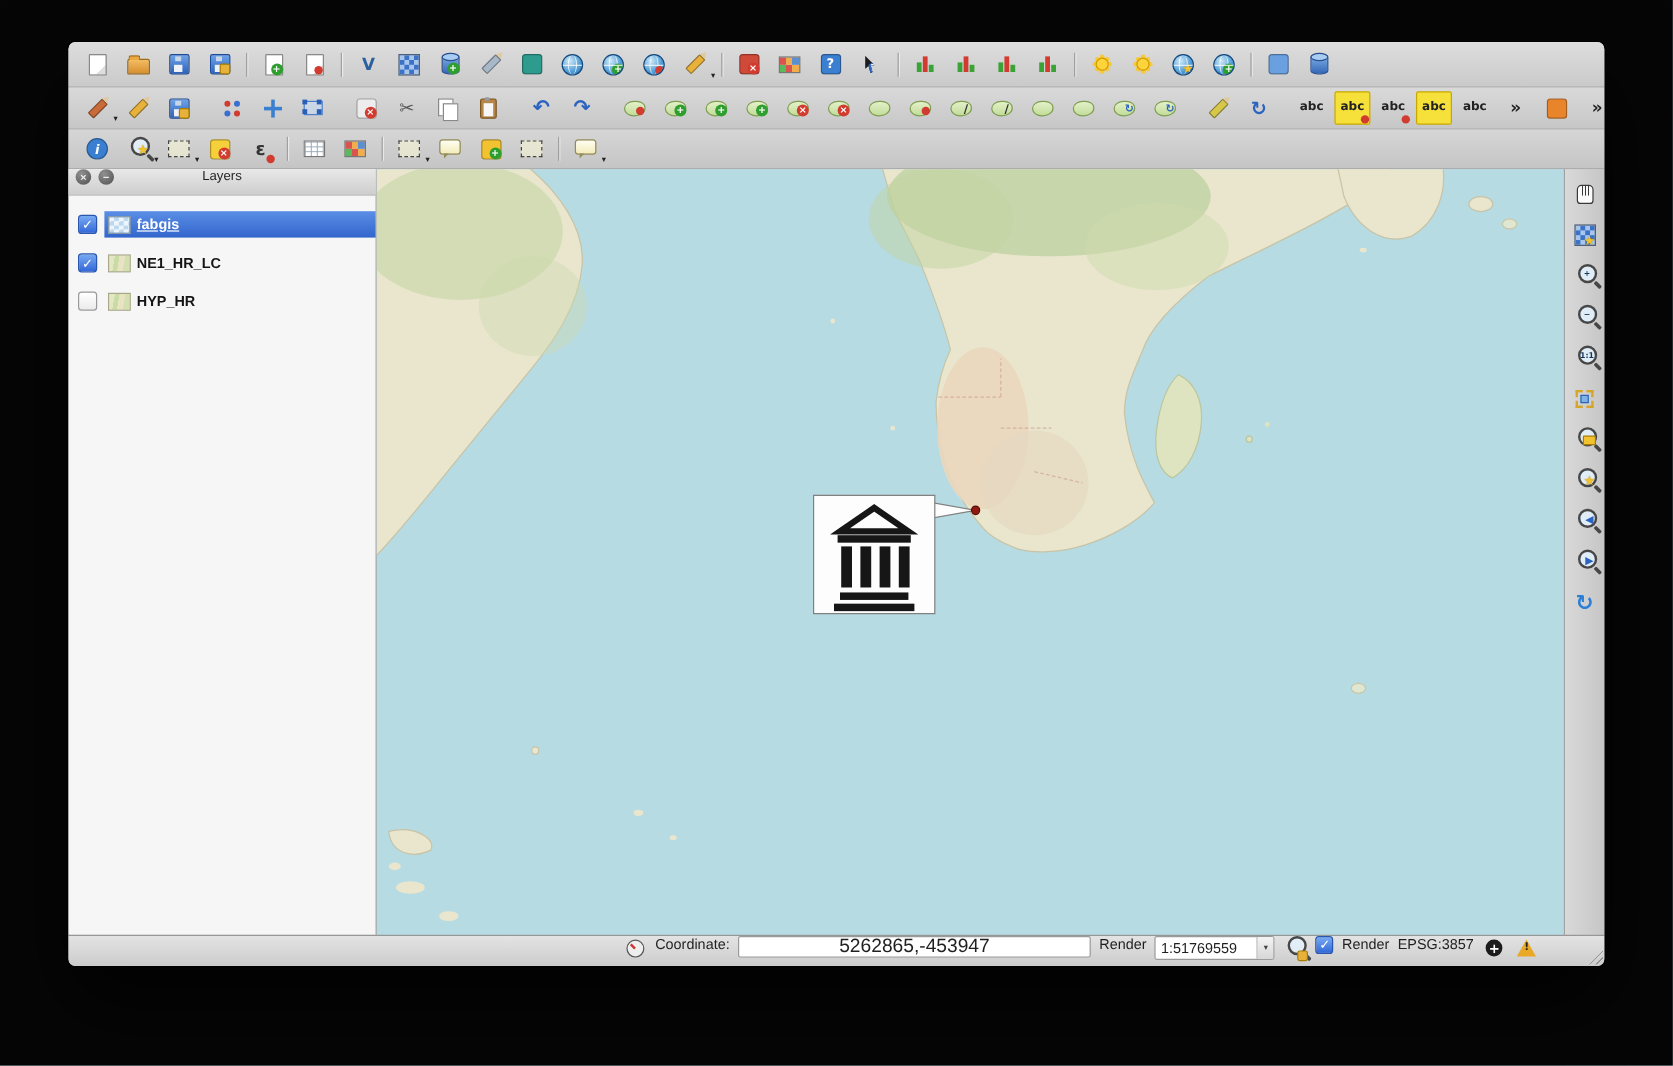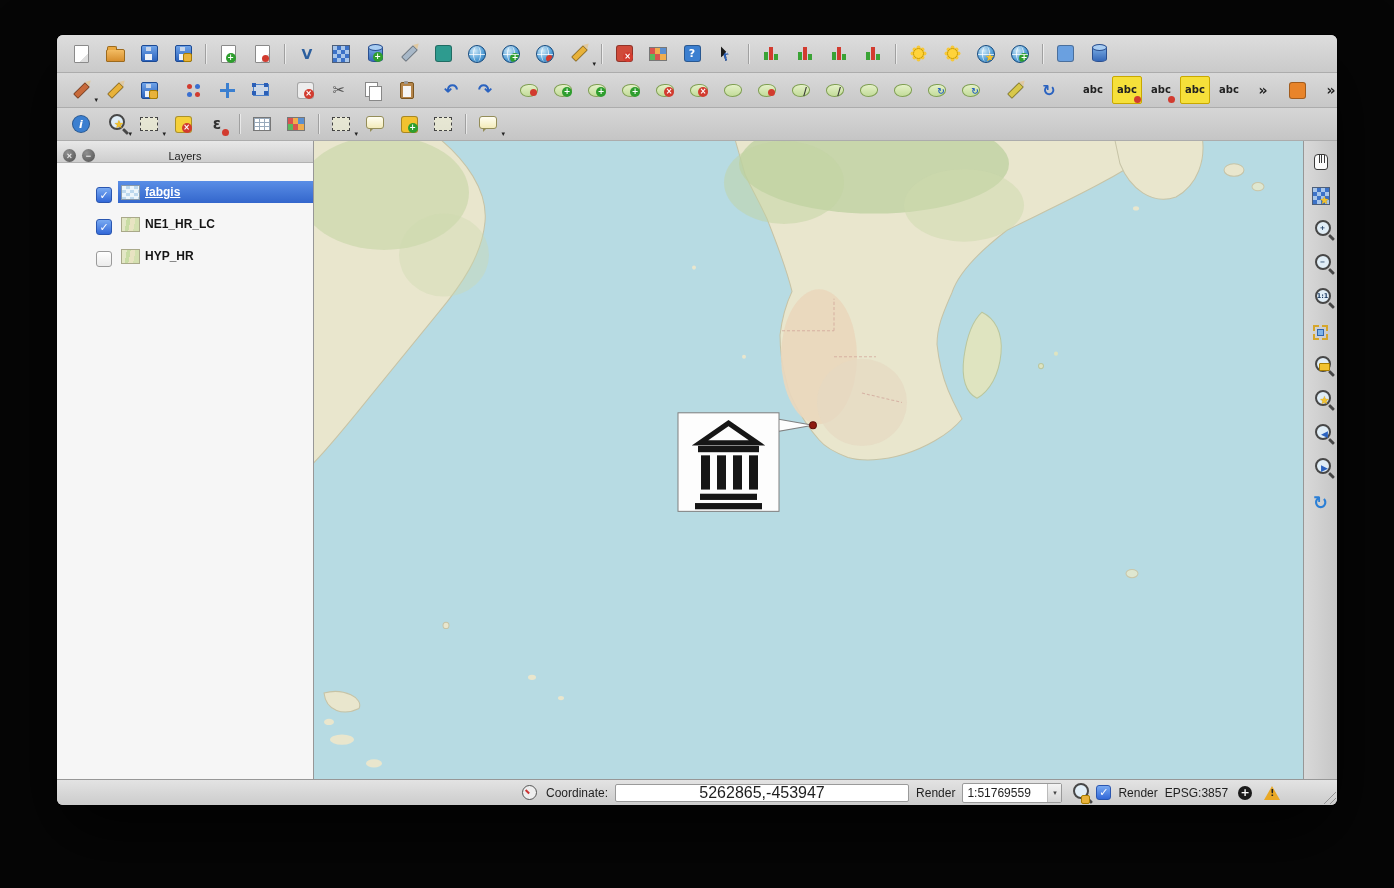--- a/index.html
+++ b/index.html
@@ -141,29 +141,29 @@
   .b-star{background:transparent;color:#f2c230;font-size:11px;text-shadow:0 0 1px #a87d00}
   .b-left,.b-right,.b-rot{background:transparent;color:#2b63c0;font-size:9px}
   .b-slash{background:transparent;color:#333;font-size:10px}
   .b-layer{background:#f2c230;border:1px solid #a87d00;border-radius:1px;width:9px;height:6px}
 
   
   .main{flex:1;display:flex;min-height:0}
   .layers-panel{width:256px;flex:none;background:#f6f6f6;border-right:1px solid #979797;
                 display:flex;flex-direction:column}
   .panel-header{height:21px;flex:none;background:linear-gradient(#e8e8e8,#cecece);border-bottom:1px solid #b2b2b2;
-                position:relative;display:flex;align-items:flex-end;padding:0 6px;gap:6px}
+                position:relative;display:flex;align-items:flex-start;padding:0 6px;gap:6px}
   .panel-btn{width:13px;height:13px;border-radius:50%;flex:none;position:relative;z-index:2;
              background:radial-gradient(circle at 35% 30%,#909090,#4f4f4f);display:flex;align-items:center;
              justify-content:center;color:#ececec;font-size:9px;font-weight:bold;border:none;padding:0}
   .panel-btn.close::after{content:"×"}
   .panel-btn.undock::after{content:"−"}
   .panel-title{position:absolute;left:0;right:0;text-align:center;font-size:11px;color:#1f1f1f}
   .layers-list{padding-top:8px}
-  .layer-row{display:flex;align-items:flex-end;height:32px;padding-left:39px}
+  .layer-row{display:flex;align-items:center;height:32px;padding-left:8px}
   .cb{width:14px;height:14px;border-radius:3px;border:1px solid #9a9a9a;flex:none;
       background:linear-gradient(#ffffff,#ebebeb);display:flex;align-items:center;justify-content:center;
       color:#fff;font-size:11px;font-weight:bold;font-family:"DejaVu Sans",sans-serif}
   .cb.checked{background:linear-gradient(#79aaf2,#3268d8);border-color:#2a56b0}
   .cb.checked::after{content:"✓"}
   .layer-body{display:flex;align-items:center;gap:5px;flex:1;height:22px;margin-left:6px;padding-left:3px}
   .layer-row.selected .layer-body{background:linear-gradient(#5a8ee6,#3366cc)}
   .thumb{width:17px;height:13px;border:1px solid #8899aa;flex:none}
   .thumb.raster{background:conic-gradient(#bcd8ee 25%,#ecf5fb 0 50%,#bcd8ee 0 75%,#ecf5fb 0);background-size:8px 7px}
   .thumb.map{background:linear-gradient(100deg,#e3e7c6 25%,#c8dca4 25% 45%,#e8e3c2 45% 70%,#d4e0b0 70%);
@@ -174,21 +174,21 @@
   .map-area{flex:1;position:relative;min-width:0;background:var(--ocean,#b7dbe3)}
   .map-area svg{position:absolute;left:0;top:0;width:100%;height:100%;display:block}
 
   .nav-toolbar{width:33px;flex:none;background:linear-gradient(90deg,#d9d9d9,#c6c6c6);
                border-left:1px solid #979797;display:flex;flex-direction:column;align-items:center;
                padding-top:6px;gap:4px}
   .nav-toolbar .tbtn{min-width:28px;height:30px}
 
   
   .statusbar{height:25px;flex:none;background:linear-gradient(#e3e3e3,#cccccc);border-top:1px solid #979797;
-             display:flex;align-items:center;font-size:12px;color:#1f1f1f;padding:0 10px;gap:7px;position:relative}
+             display:flex;font-size:12px;color:#1f1f1f;padding:0 10px;gap:7px;position:relative}
   .sb-gauge-wrap{margin-left:452px}
   .sb-label{white-space:nowrap}
   .coord-input{width:292px;height:16px;border:1px solid #9a9a9a;border-radius:2px;background:#ffffff;
                font-size:16px;text-align:center;font-family:"Liberation Sans",sans-serif;color:#1f1f1f;padding:0}
   .scale-combo{display:flex;align-items:center;height:18px;border:1px solid #9a9a9a;background:#fff;border-radius:2px}
   .scale-value{padding:0 4px;min-width:76px;font-size:12px}
   .scale-arrow{width:13px;align-self:stretch;border-left:1px solid #bbb;background:linear-gradient(#f4f4f4,#d6d6d6);
                font-size:7px;display:flex;align-items:center;justify-content:center;color:#444}
   .sb-icon{width:20px;height:20px}
   .sb-cb{width:13px;height:13px}

